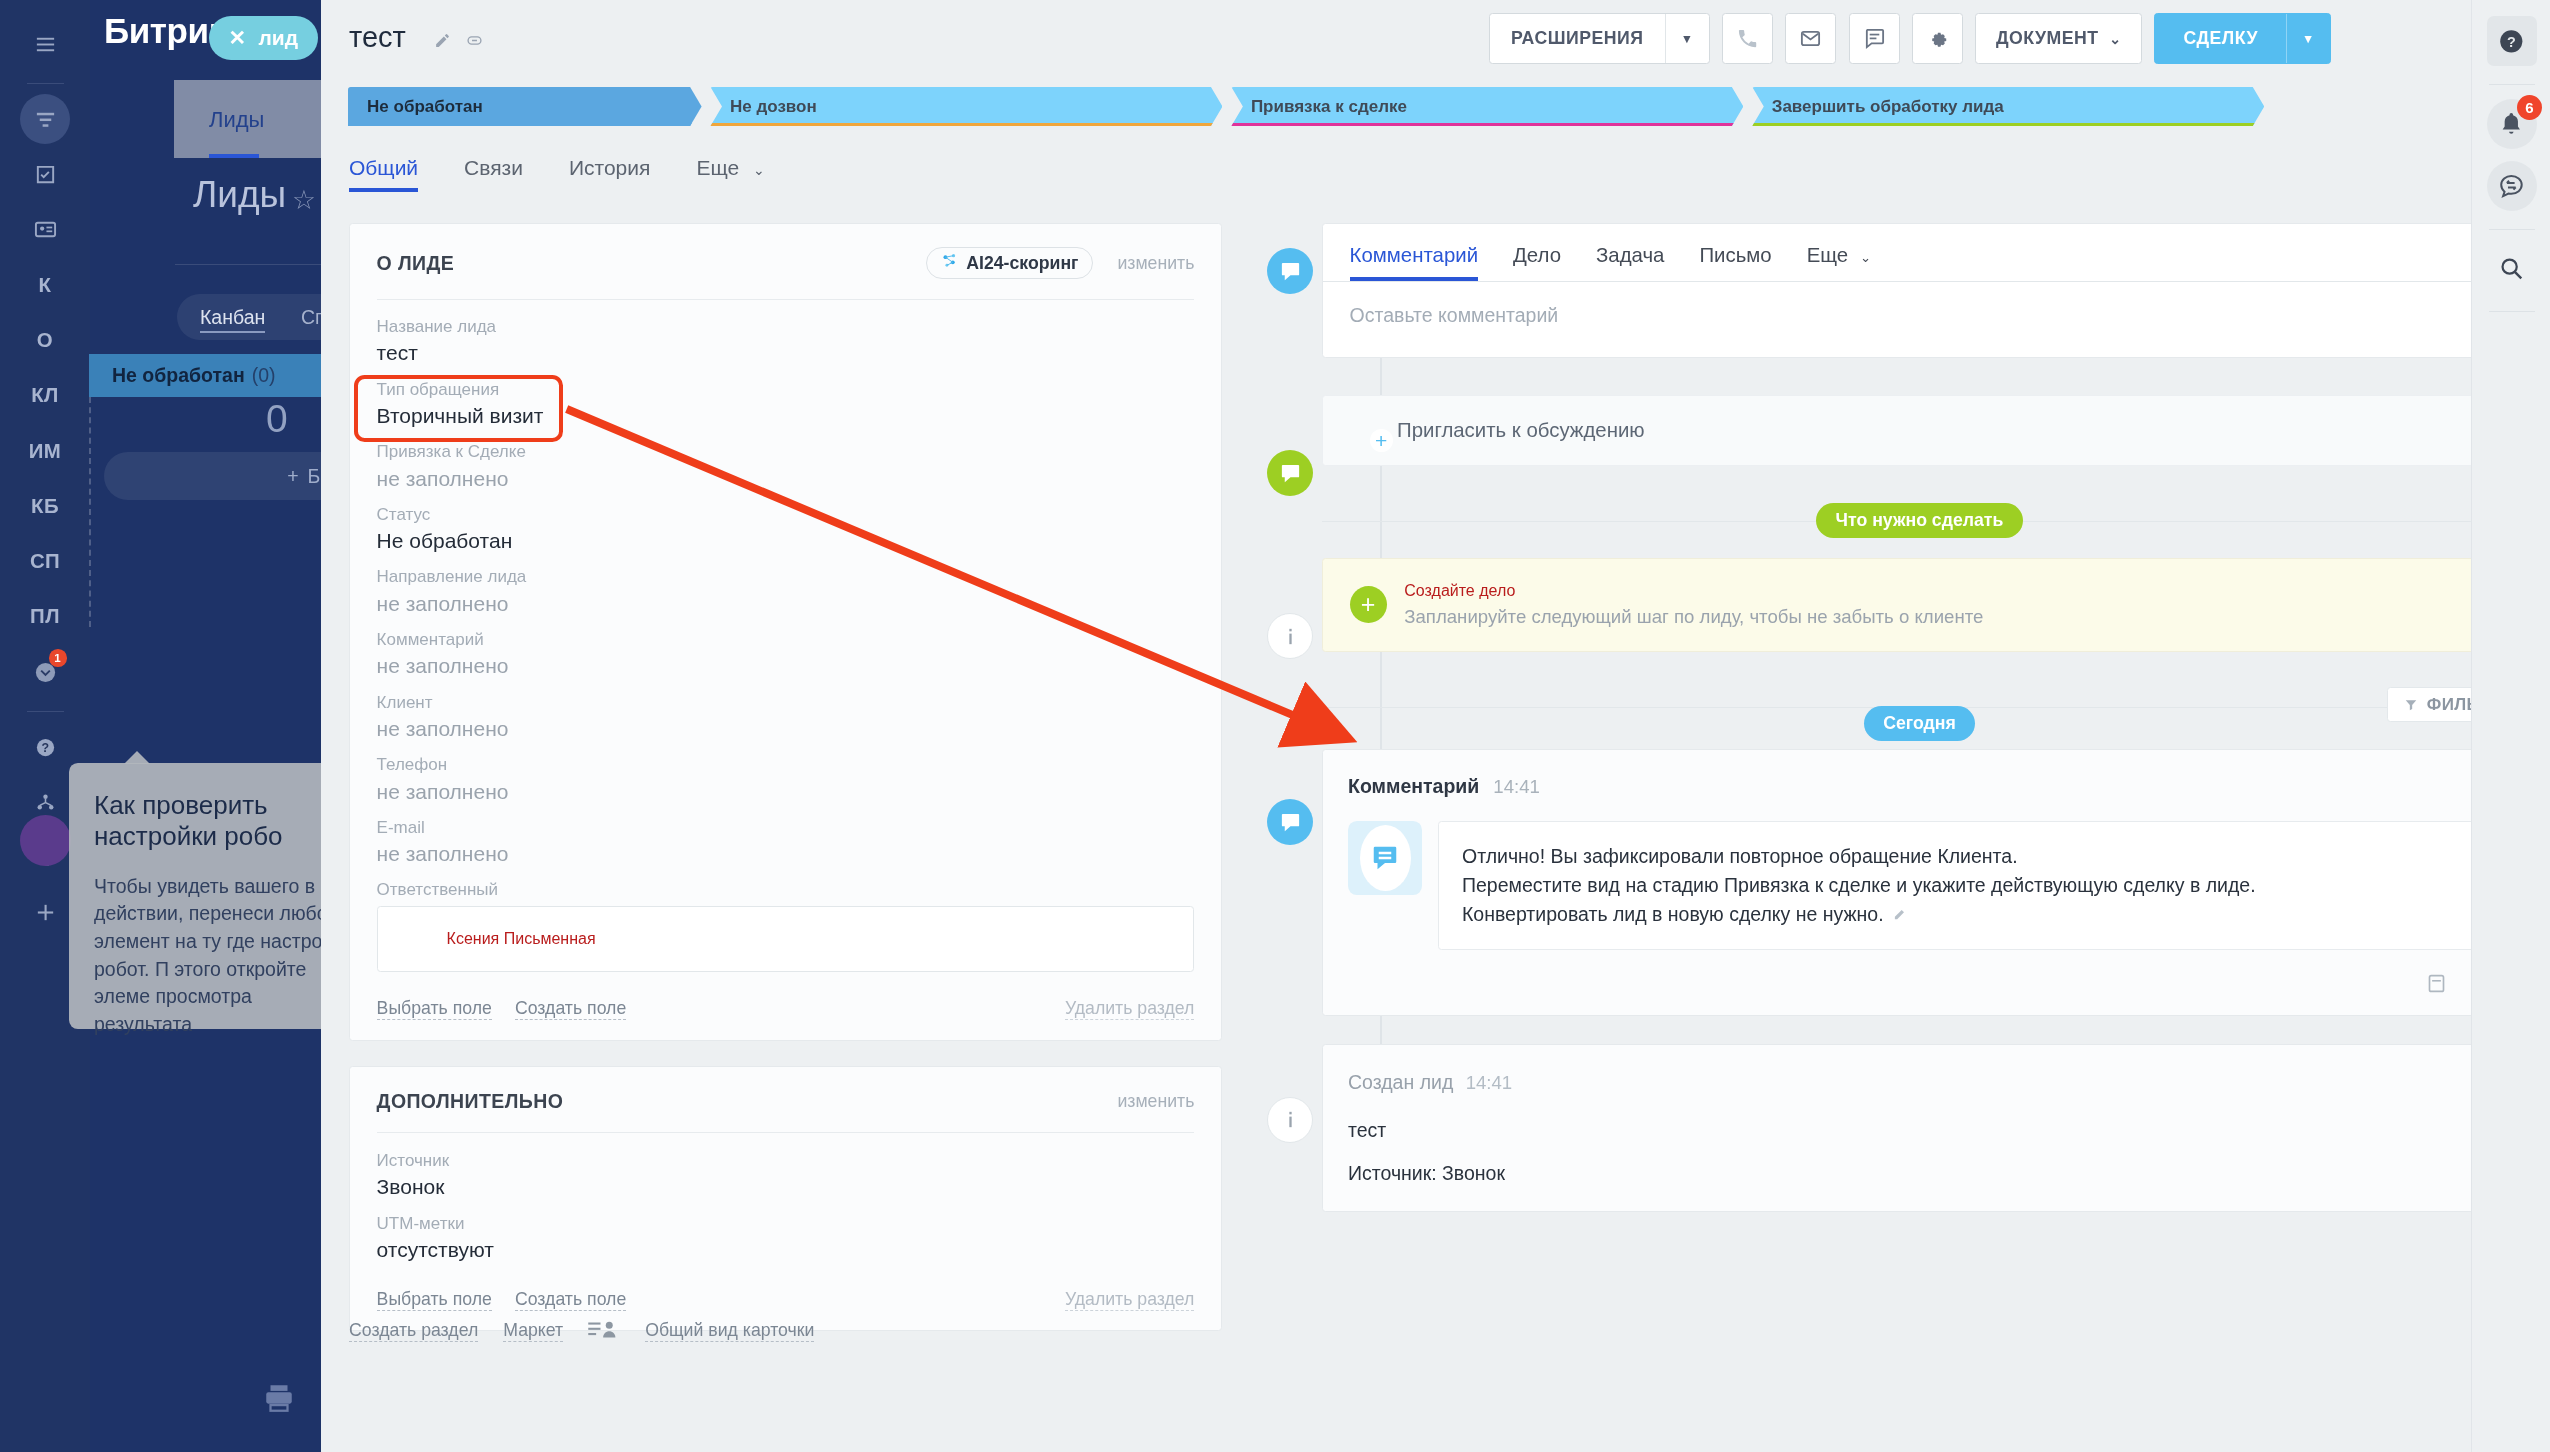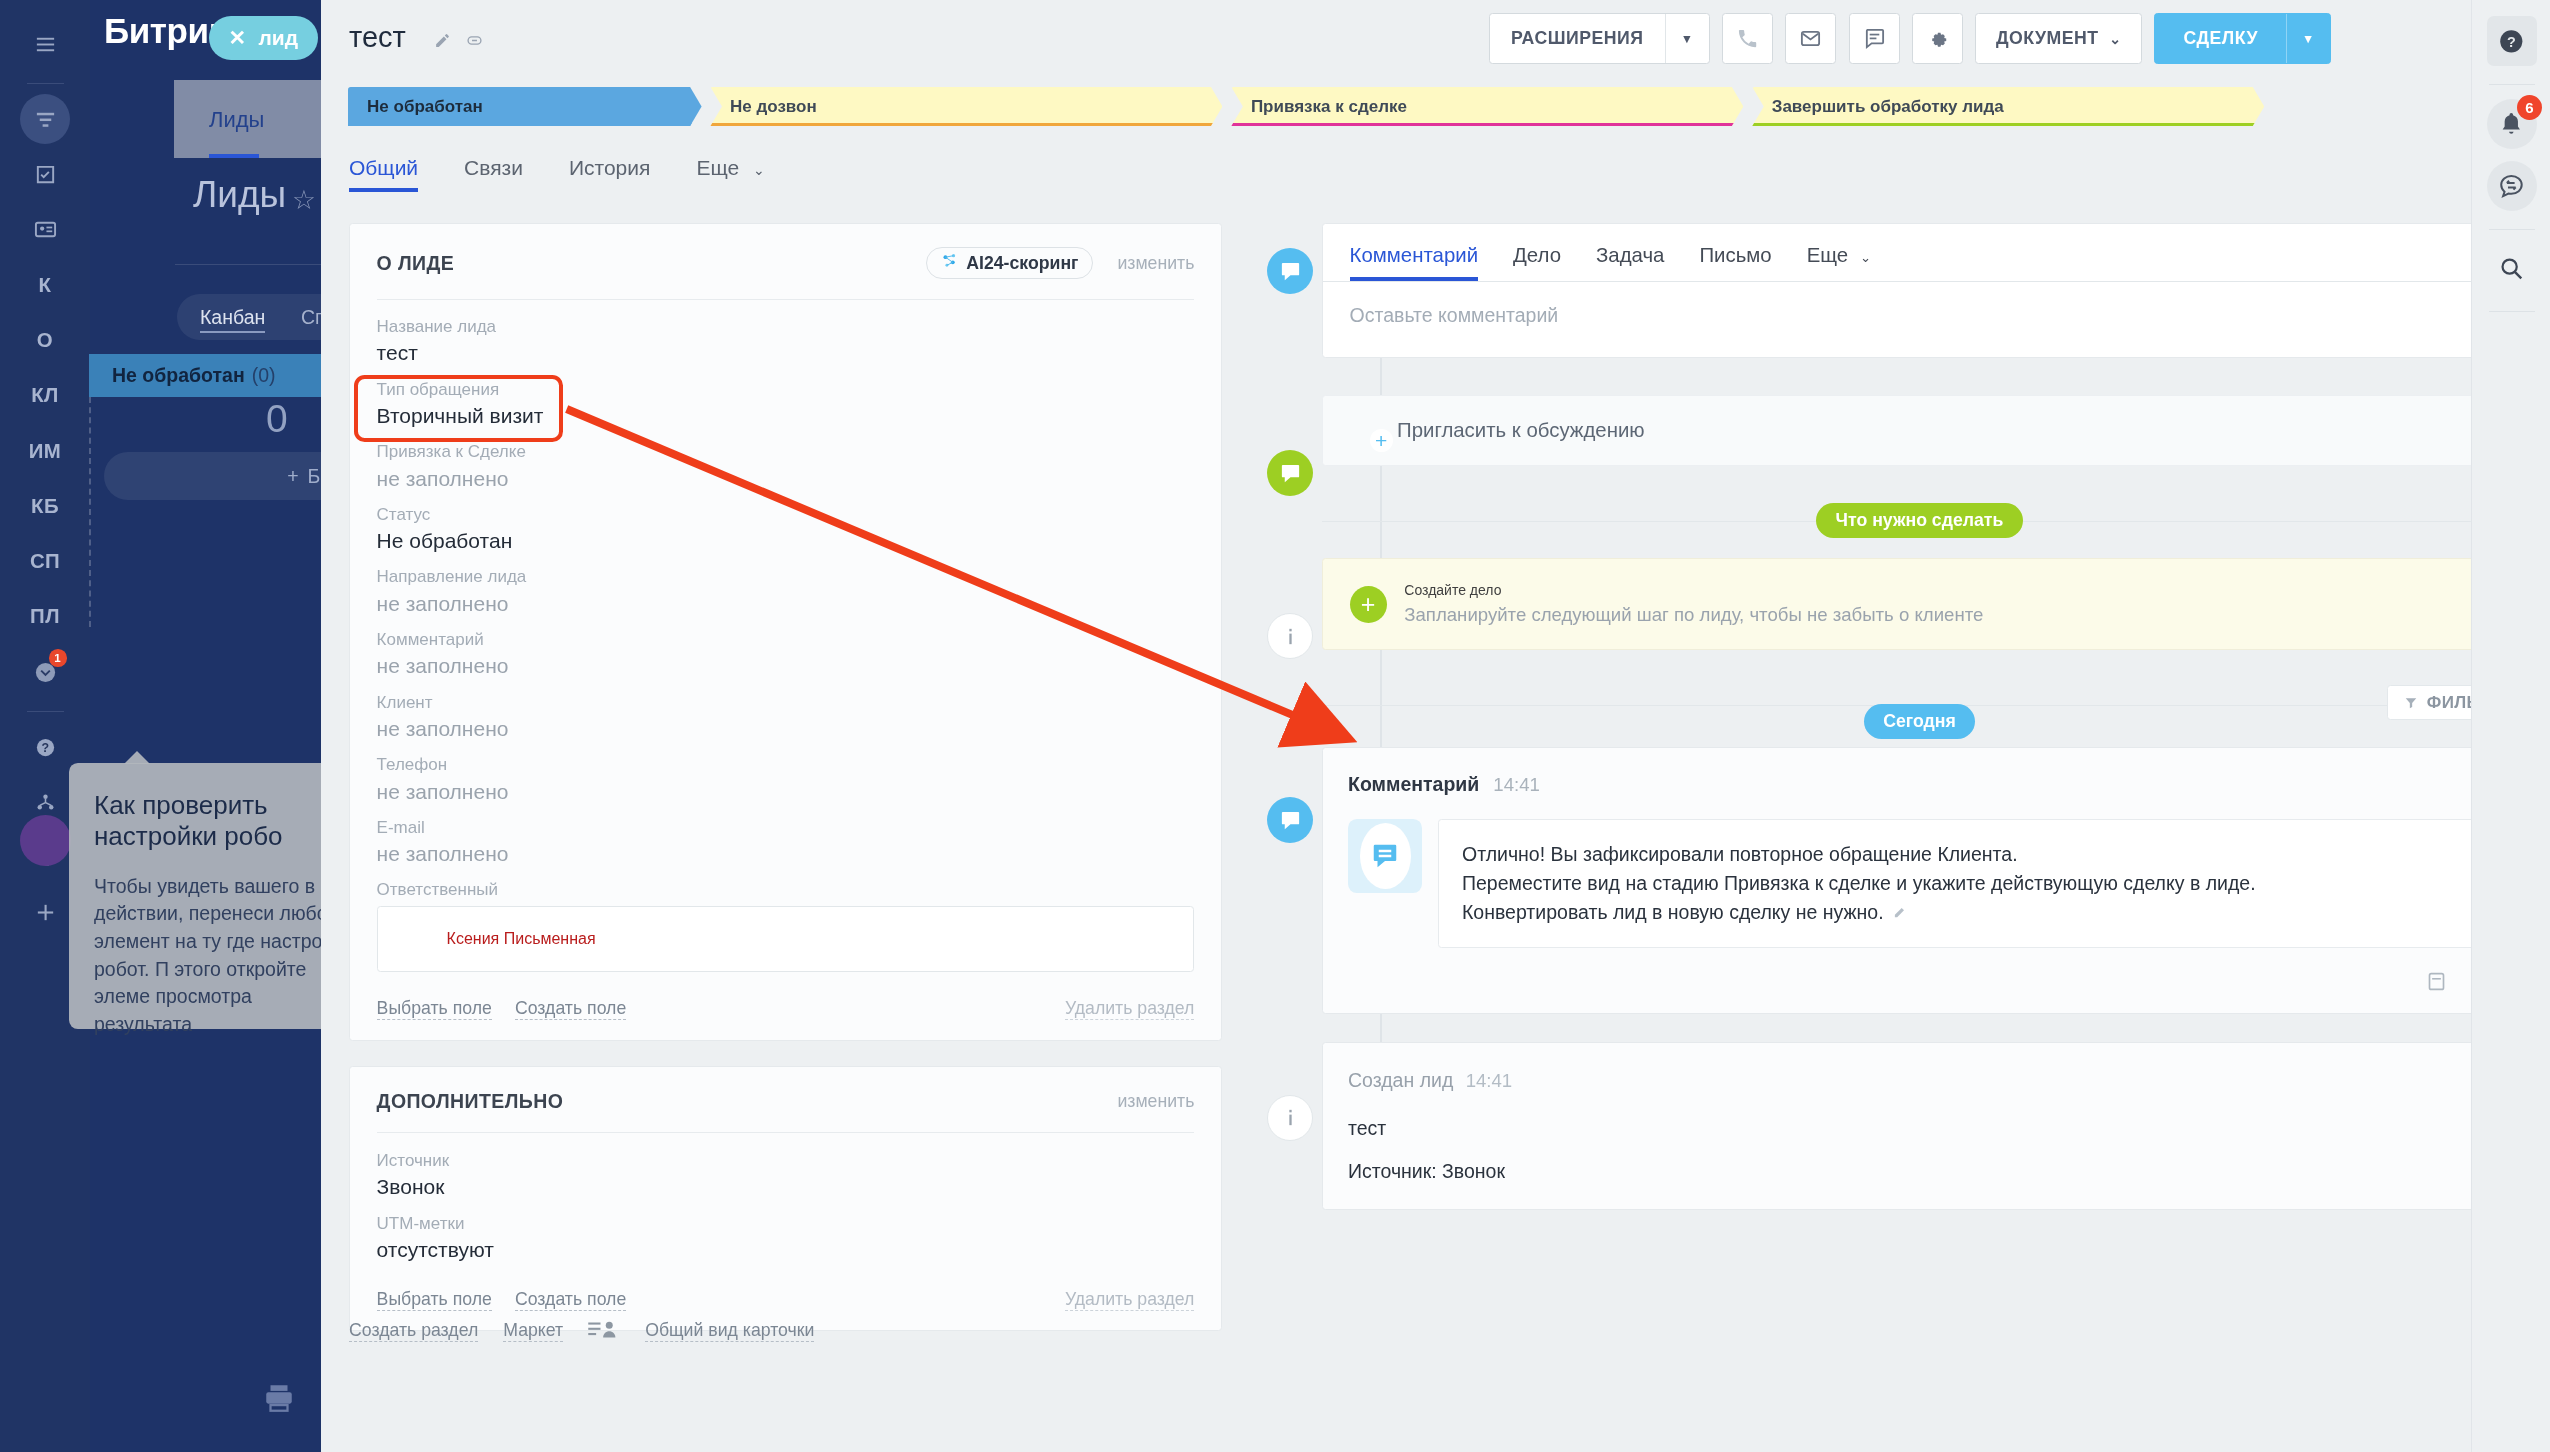--- a/index.html
+++ b/index.html
@@ -129,21 +129,21 @@
   .tb-btn.doc { padding: 0 19.5px; gap: 10.6px; }
   .tb-btn.deal {
     background: #55bdf0; border-color: #55bdf0; color: #fff; padding: 0;
   }
   .tb-btn.deal .lbl { padding: 0 28px; }
   .tb-btn.deal .car { border-left: 0.9px solid rgba(255,255,255,.35); }
 
   
   #stages { position: absolute; left: 26.6px; top: 87px; display: flex; gap: 8.9px; }
   .stage {
-    position: relative; height: 39px; background: #fef9c3;
+    position: relative; height: 39px; background: #7dd3fc;
     display: flex; align-items: center; padding-left: 19.5px;
     font-size: 17px; color: #3f4a57; font-weight: 600;
     clip-path: polygon(0 0, calc(100% - 11.5px) 0, 100% 50%, calc(100% - 11.5px) 100%, 0 100%, 11.5px 50%);
     border-radius: 2.7px;
   }
   .stage:first-child { clip-path: polygon(0 0, calc(100% - 11.5px) 0, 100% 50%, calc(100% - 11.5px) 100%, 0 100%); }
   .stage.active { background: #5ba7e0; color: #1d2c3c; }
   .stage .ul { position: absolute; left: 0; bottom: 0; height: 3.5px; width: 100%; }
 
   
@@ -233,21 +233,21 @@
     font-size: 17px; color: #8c96a1; font-weight: 600; letter-spacing: 0.4px;
   }
   .filter-btn svg { width: 14px; height: 14px; fill: #a6b0ba; }
 
   #todo-card {
     margin-top: 17.7px; background: #fcfbe9; border: 0.9px solid #f0eeda; border-radius: 3.5px;
     padding: 23px 26.6px; display: flex; gap: 17.7px; align-items: flex-start;
   }
   #todo-plus { width: 37px; height: 37px; border-radius: 50%; background:#9dcf23; color:#fff;
     display:flex; align-items:center; justify-content:center; font-size: 25px; flex: 0 0 auto; margin-top: 3.5px;}
-  #todo-card .t1 { font-size: 14px; color: #404040; }
+  #todo-card .t1 { font-size: 16px; color: #b91c1c; }
   #todo-card .t2 { font-size: 18.6px; color: #9aa3ad; margin-top: 6.2px; }
 
   #comment-card { margin-top: 23px; background:#fbfcfd; border: 0.9px solid #e5e9ec; border-radius: 3.5px;
     padding: 19.5px 25px 17.7px; }
   .cc-top { display: flex; align-items: center; }
   .cc-kind { font-size: 19.5px; color: #2f3744; font-weight: 700; }
   .cc-time { font-size: 18.6px; color: #a9b2bb; margin-left: 14px; }
   .cc-av { margin-left: auto; width: 34px; height: 34px; border-radius: 50%; overflow: hidden; }
   .cc-body { display: flex; gap: 16px; margin-top: 17.7px; align-items: flex-start; }
   .cc-icon { width: 74px; height: 74px; background: #ddf1fb; border-radius: 8.9px;

